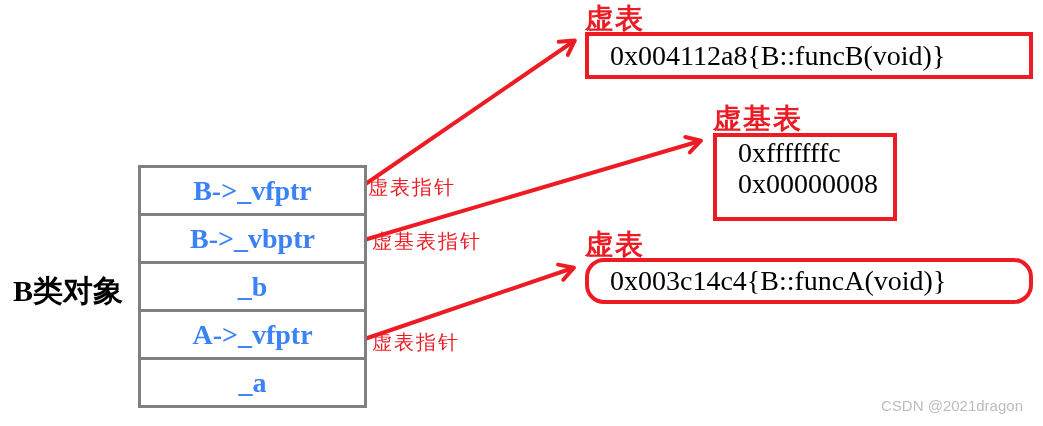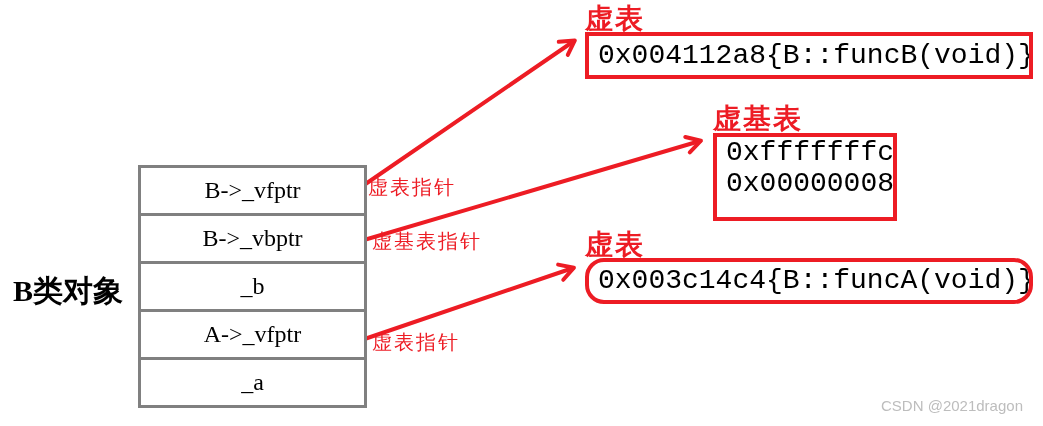--- a/index.html
+++ b/index.html
@@ -21,21 +21,21 @@
   }
   .obj-table{
     position:absolute;left:138px;top:165px;width:229px;
     box-sizing:border-box;
     border:3px solid var(--gray,#808080);
     background:#fff;
   }
   .cell{
     height:45px;line-height:45px;
     text-align:center;
-    font-weight:normal;font-size:24px;color:#000000;
+    font-weight:bold;font-size:28px;color:#3b82f6;
     border-bottom:3px solid var(--gray,#808080);
     white-space:nowrap;
   }
   .cell:last-child{border-bottom:none;}
 
   .ptr-label{
     position:absolute;color:var(--red,#ed1c24);
     font-size:20px;font-family:"DejaVu Serif",serif;
     white-space:nowrap;letter-spacing:2px;
   }
@@ -49,22 +49,22 @@
     letter-spacing:2px;white-space:nowrap;font-weight:bold;
   }
   .t1{left:585px;width:448px;top:0px;}
   .t2{left:713px;width:184px;top:100px;}
   .t3{left:585px;width:448px;top:226px;}
 
   .vt-box{
     position:absolute;box-sizing:border-box;
     border:4px solid var(--red,#ed1c24);
     background:#fff;color:#000;
-    font-family:Liberation Mono, monospace;font-size:28px;
-    padding-left:9px;white-space:nowrap;overflow:hidden;
+    font-family:Liberation Serif, serif;font-size:28px;
+    padding-left:21px;white-space:nowrap;overflow:hidden;
   }
   .b1{left:585px;top:32px;width:448px;height:47px;line-height:39px;}
   .b2{left:713px;top:133px;width:184px;height:88px;line-height:31px;}
   .b3{left:585px;top:258px;width:448px;height:46px;line-height:38px;border-radius:19px;}
 
   .watermark{
     position:absolute;left:881px;top:397px;
     font-family:"Liberation Sans",sans-serif;font-size:15px;
     color:var(--wm,#bdbdbd);white-space:nowrap;
   }

